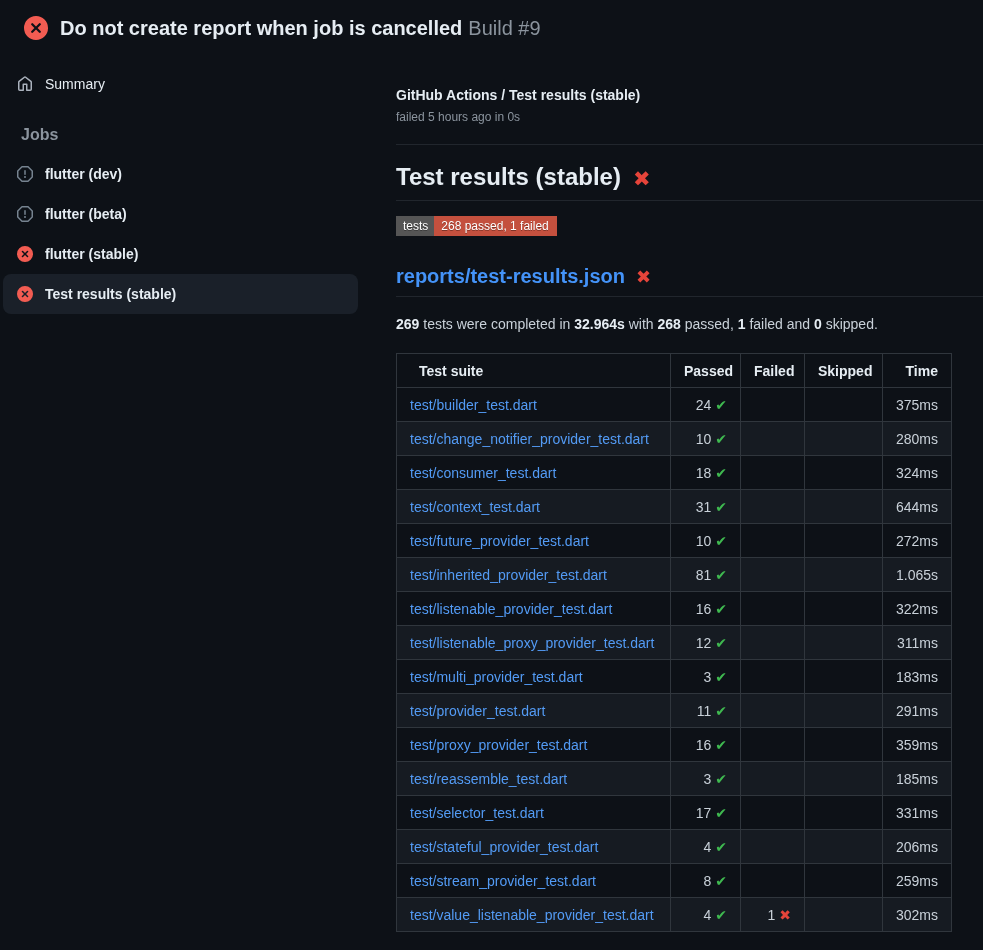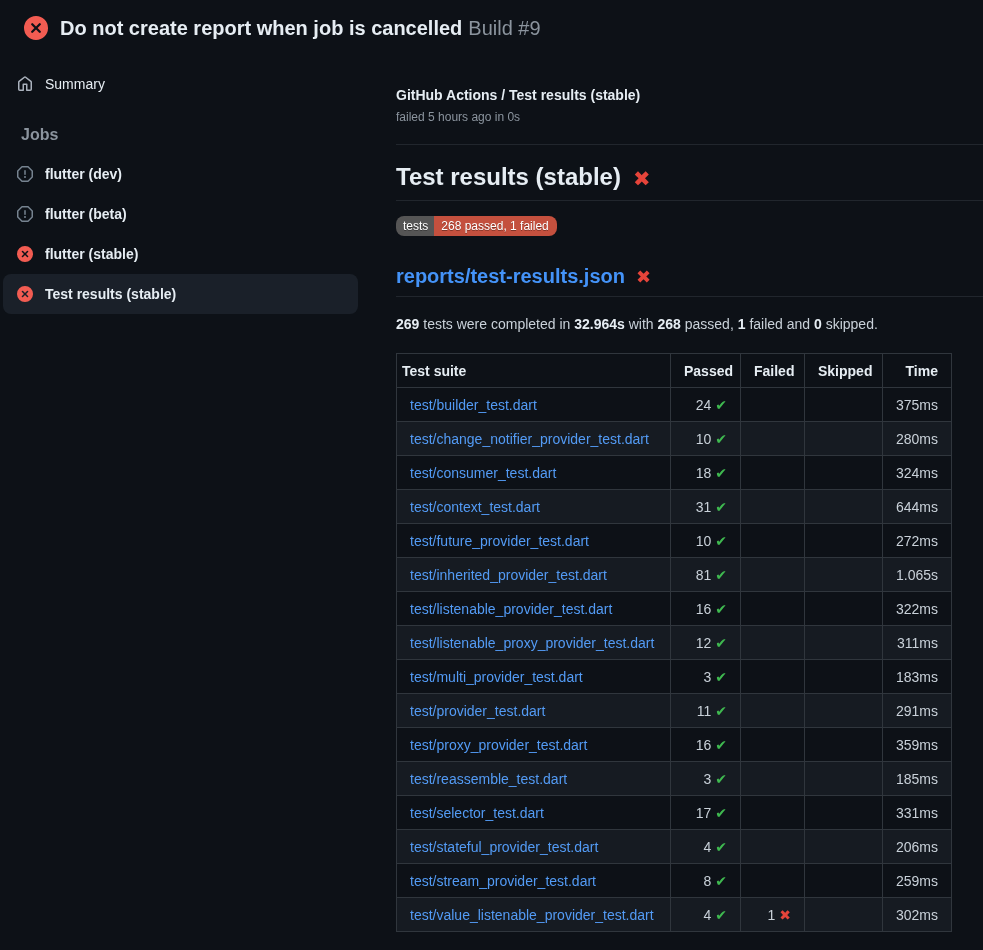--- a/index.html
+++ b/index.html
@@ -36,38 +36,38 @@
   .crumb { font-size:14px; font-weight:700; color:#e6edf3; line-height:18px; }
   .run-meta { font-size:12px; color:#8b949e; margin-top:6px; }
   .divider { border:none; border-top:1px solid #21262d; margin-top:20px; }
 
   h1.report-h1 { display:flex; align-items:center; gap:12px; margin-top:17px;
     font-size:24px; font-weight:700; color:#e6edf3; line-height:30px;
     padding-bottom:8px; border-bottom:1px solid #21262d; }
   .cross-lg { color:#e5443a; font-size:21px; font-weight:700; line-height:1; transform:translateY(1px); }
 
   .badge { display:inline-flex; margin-top:15px; font-size:12px; line-height:14px;
-    border-radius:8px; overflow:hidden; color:#ffffff; text-shadow:0 1px 0 rgba(0,0,0,.35); }
+    border-radius:0; overflow:hidden; color:#ffffff; text-shadow:0 1px 0 rgba(0,0,0,.35); }
   .badge .b-label { padding:3px 6px 3px 7px; }
   .badge .b-value { padding:3px 8px 3px 7px; }
 
   h2.report-h2 { display:flex; align-items:center; gap:11px; margin-top:27px;
     font-size:20px; font-weight:700; line-height:26px;
     padding-bottom:7px; border-bottom:1px solid #21262d; }
   h2.report-h2 a { color:#4493f8; text-decoration:none; }
   .cross-md { color:#e5443a; font-size:18px; font-weight:700; line-height:1; transform:translateY(1px); }
 
   .summary-line { margin-top:17px; font-size:14px; color:#c9d1d9; line-height:21px; }
   .summary-line b { color:#e6edf3; font-weight:700; }
 
   
   table.results { border-collapse:collapse; table-layout:fixed; width:555px; margin-top:18px; }
   .results th, .results td { border:1px solid #30363d; padding:6px 13px; height:34px; font-size:14px; }
   .results th { color:#e6edf3; font-weight:700; text-align:right; }
-  .results th.c-suite { text-align:left; padding-left:5px; }
+  .results th.c-suite { text-align:left; padding-left:22px; }
   .results tbody tr:nth-child(even) { background:#161b22; }
   .results td { color:#c9d1d9; }
   .results td.c-num { text-align:right; white-space:nowrap; }
   .results td.c-time { text-align:right; color:#c9d1d9; }
   .suite-link { color:#539bf5; text-decoration:none; }
   .check { color:#3fb950; font-weight:700; font-size:14px; margin-left:4px; }
   .cross { color:#e5443a; font-weight:700; font-size:14px; margin-left:4px; }
 </style>
 </head>
 <body>

